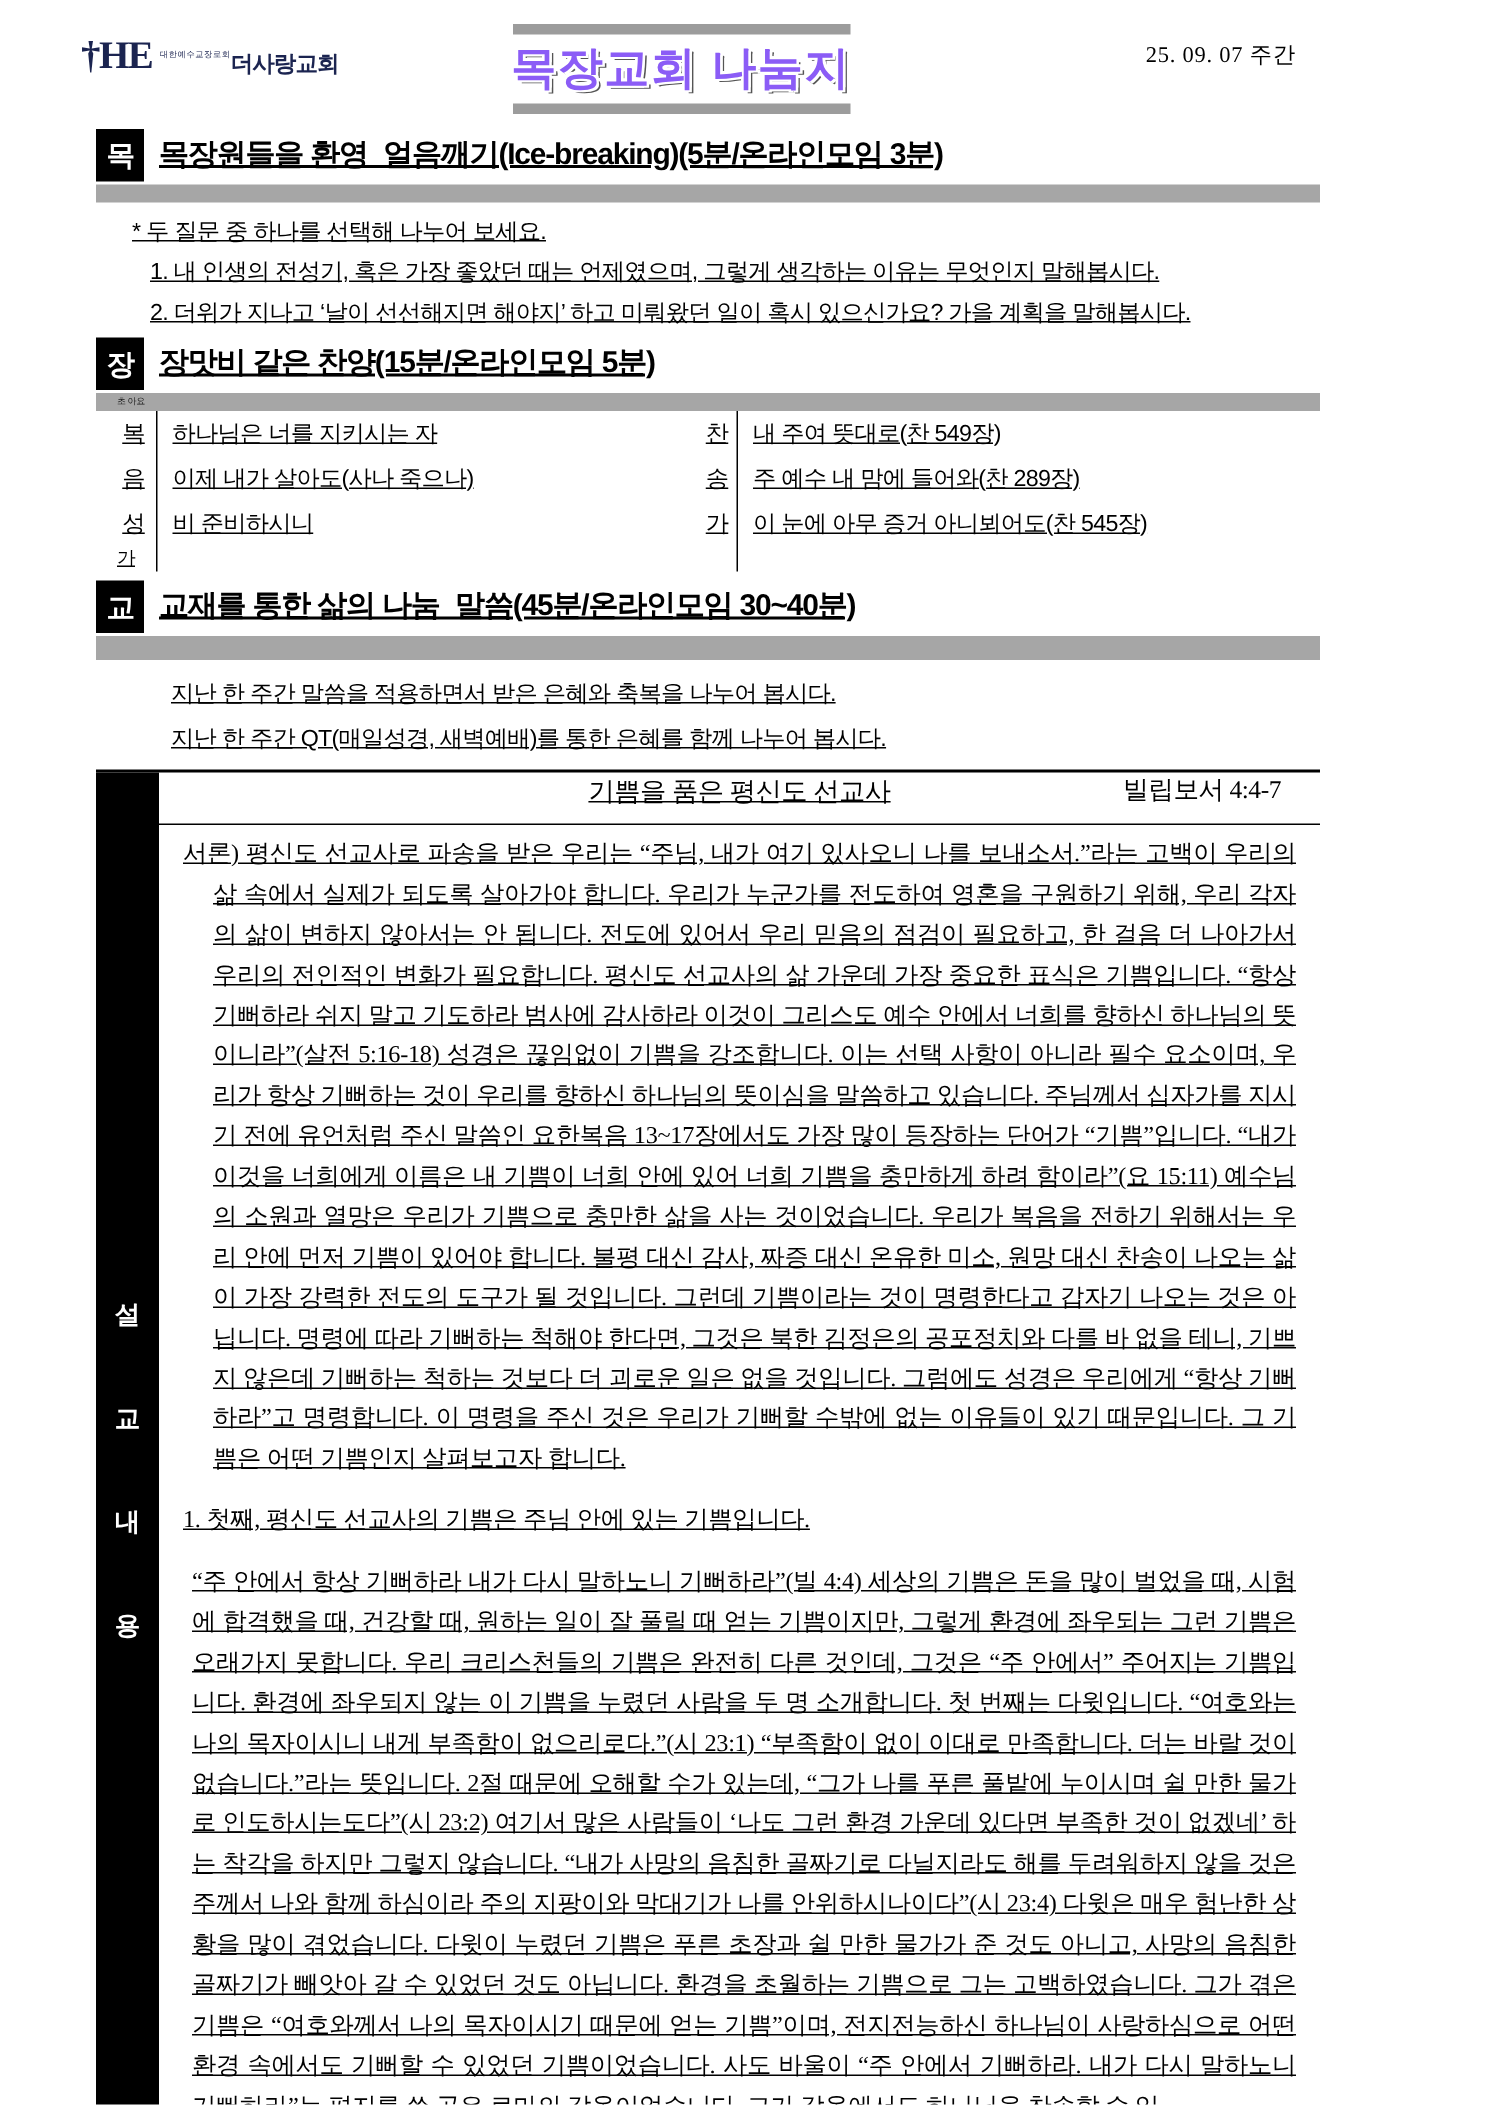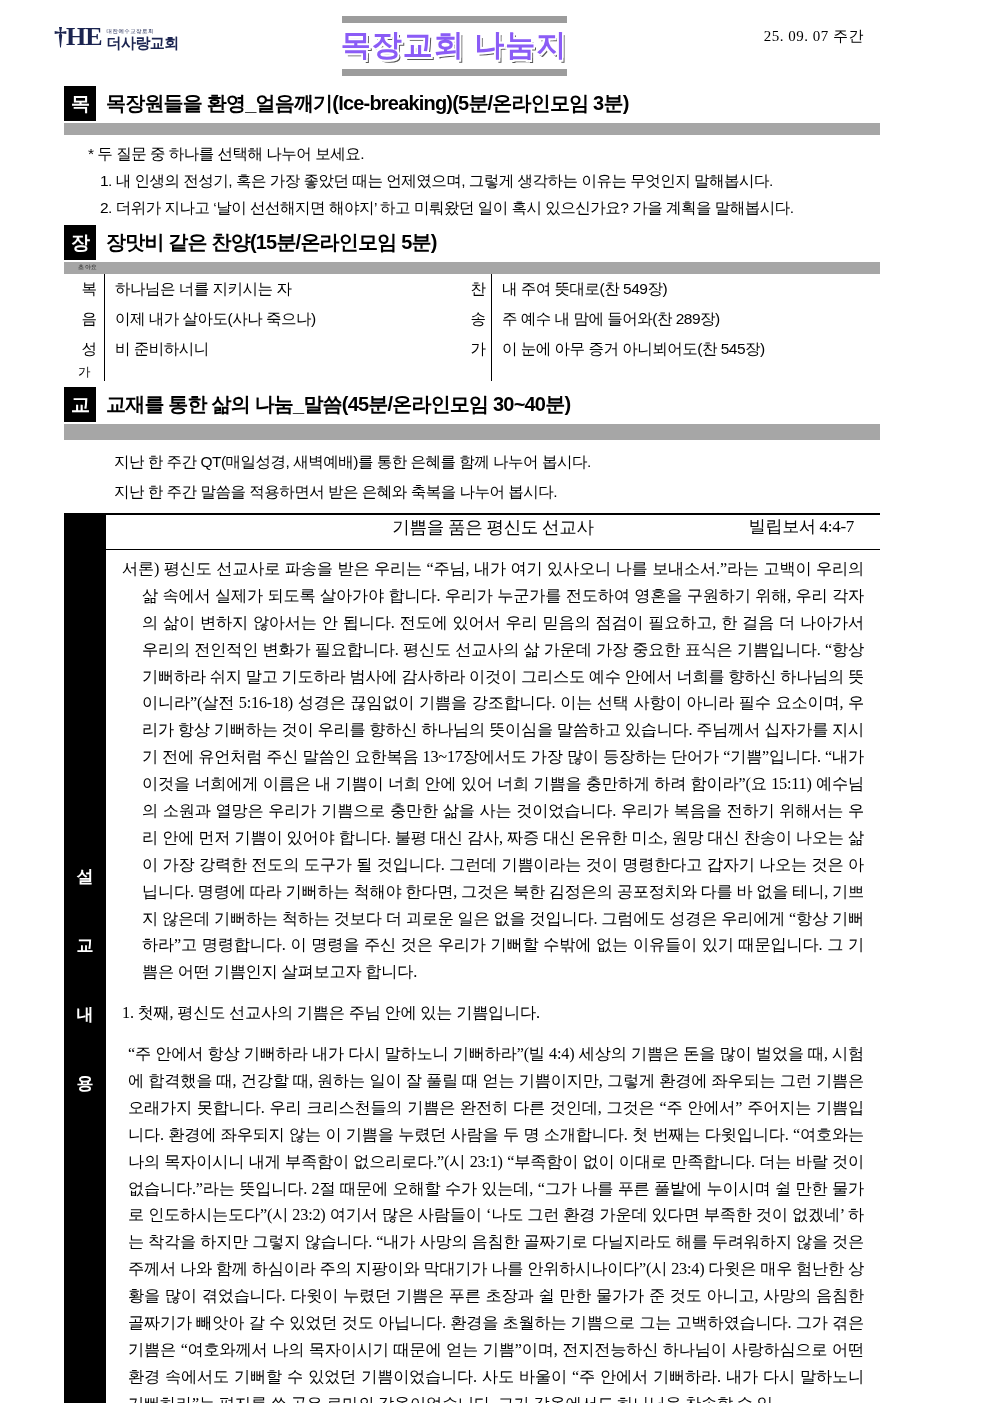--- a/index.html
+++ b/index.html
@@ -16,20 +16,21 @@
     position: relative;
     overflow: hidden;
   }
 
   .page {
     width: 908px;
     height: 1403px;
     position: relative;
     box-sizing: border-box;
     padding: 0 14px;
+    text-decoration: underline;
   }
 
   
   .header {
     position: relative;
     height: 86px;
   }
   .logo {
     position: absolute;
     left: 40px;
@@ -44,21 +45,21 @@
   }
   .logo-mark {
     font-family: "Liberation Serif", serif;
     font-size: 26px;
     font-weight: bold;
     letter-spacing: -1px;
     color: #1b2450;
   }
   .logo-texts {
     display: flex;
-    flex-direction: column;
+    flex-direction: row;
     margin-left: 5px;
     justify-content: flex-end;
   }
   .logo-small {
     font-size: 5.5px;
     color: #1b2450;
     letter-spacing: 0.4px;
     font-family: "Liberation Sans", sans-serif;
     margin-bottom: 1px;
   }
@@ -351,22 +352,22 @@
       </table>
   </div>
 
   <div class="sec-head" style="margin-top:6px;">
     <div class="sec-badge">교</div>
     <div class="sec-title">교재를 통한 삶의 나눔_말씀(45분/온라인모임 30~40분)</div>
   </div>
   <div class="graybar tall"></div>
 
   <div class="qt">
+    <p>지난 한 주간 말씀을 적용하면서 받은 은혜와 축복을 나누어 봅시다.</p>
     <p>지난 한 주간 QT(매일성경, 새벽예배)를 통한 은혜를 함께 나누어 봅시다.</p>
-    <p>지난 한 주간 말씀을 적용하면서 받은 은혜와 축복을 나누어 봅시다.</p>
   </div>
 
   <div class="sermon">
 
     <div class="sermon-side">
       <span>설</span>
       <span>교</span>
       <span>내</span>
       <span>용</span>
     </div>

